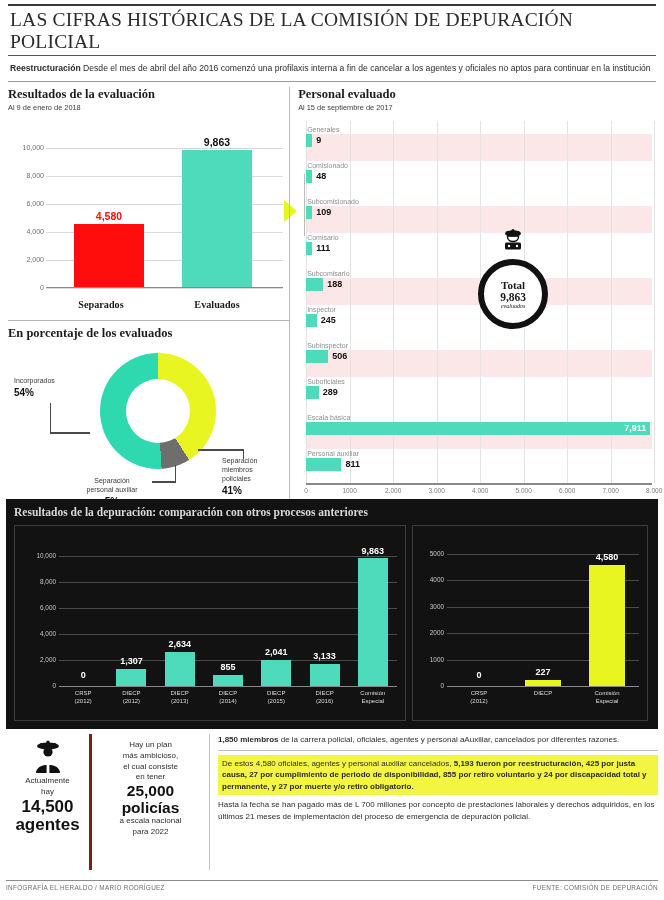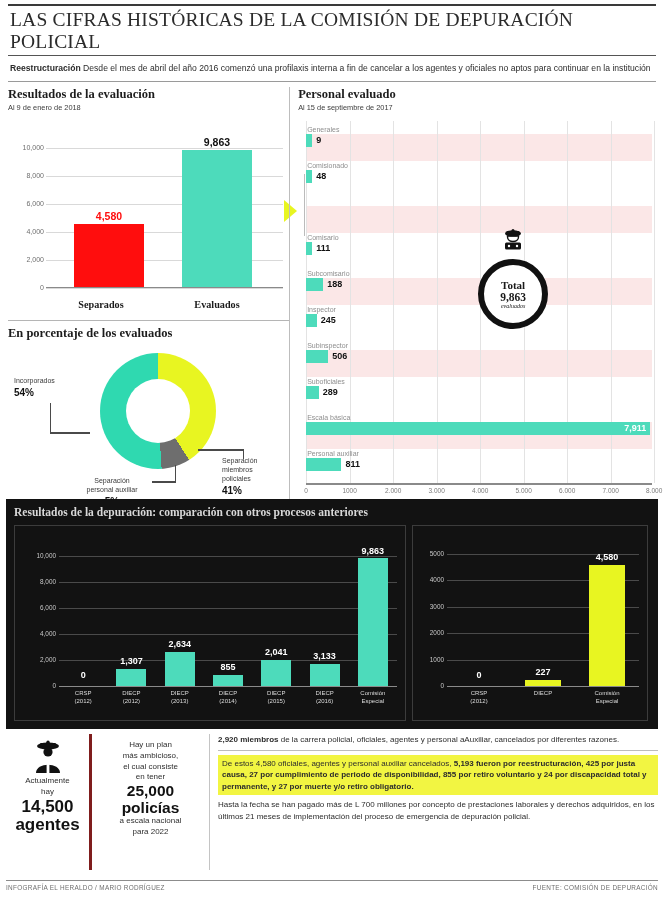--- a/index.html
+++ b/index.html
@@ -222,20 +222,26 @@
             <div class="pe-row" style="top: 4px;">
               <div class="pe-cat">Generales</div>
               <div class="pe-bar" style="width: 6px;">
                 <div class="pe-num">9</div>
               </div>
             </div>
             <div class="pe-row" style="top: 40px;">
               <div class="pe-cat">Comisionado</div>
               <div class="pe-bar" style="width: 6px;">
                 <div class="pe-num">48</div>
+              </div>
+            </div>
+            <div class="pe-row" style="top: 76px;">
+              <div class="pe-cat">Subcomisionado</div>
+              <div class="pe-bar" style="width: 6px;">
+                <div class="pe-num">109</div>
               </div>
             </div>
             <div class="pe-row" style="top: 112px;">
               <div class="pe-cat">Comisario</div>
               <div class="pe-bar" style="width: 6px;">
                 <div class="pe-num">111</div>
               </div>
             </div>
             <div class="pe-row" style="top: 148px;">
               <div class="pe-cat">Subcomisario</div>
@@ -424,21 +430,21 @@
       <div class="b-small">el cual consiste</div>
       <div class="b-small">en tener</div>
       <div class="b-big2">25,000</div>
       <div class="b-big2">policías</div>
       <div class="b-small">a escala nacional</div>
       <div class="b-small">para 2022</div>
     </div>
 
     <div class="bcol3">
       <div class="b-p">
-        <b>2,920 miembros</b><span> de la carrera policial, oficiales, agentes y personal aAuxiliar, cancelados por diferentes razones.</span>
+        <b>1,850 miembros</b><span> de la carrera policial, oficiales, agentes y personal aAuxiliar, cancelados por diferentes razones.</span>
       </div>
       <div class="b-rule"></div>
       <div class="b-p hl">
         <span>De estos 4,580 oficiales, agentes y personal auxiliar cancelados, </span><b>5,193 fueron por reestructuración, 425 por justa causa, 27 por cumplimiento de periodo de disponibilidad, 855 por retiro voluntario y 24 por discapacidad total y permanente, y 27 por muerte y/o retiro obligatorio.</b>
       </div>
       <div class="b-p">Hasta la fecha se han pagado más de L 700 millones por concepto de prestaciones laborales y derechos adquiridos, en los últimos 21 meses de implementación del proceso de emergencia de depuración policial.</div>
     </div>
   </div>
 
   <div class="footer">

